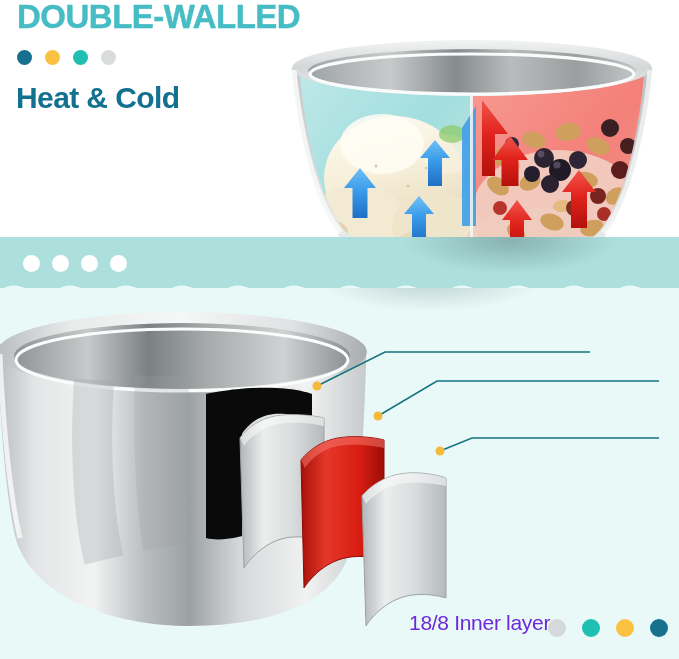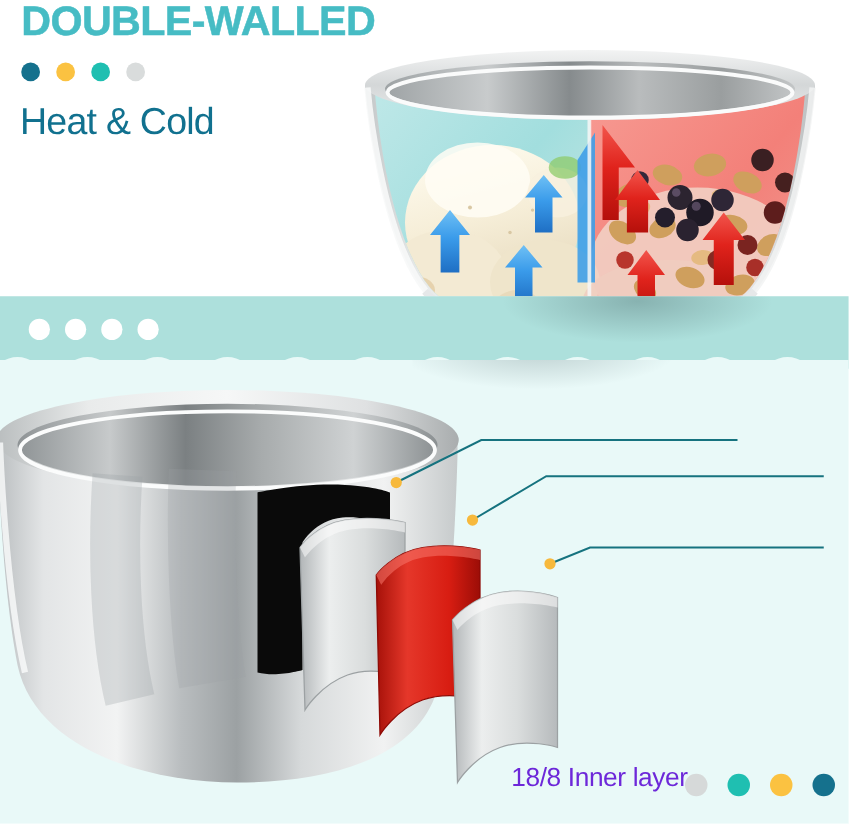--- a/index.html
+++ b/index.html
@@ -21,21 +21,21 @@
     position:absolute; left:17px; top:-2px;
     font-size:33px; font-weight:bold; letter-spacing:-0.5px;
     color:#46bcc4; line-height:38px;
     -webkit-text-stroke:0.4px #46bcc4;
   }
   .dot-row { position:absolute; left:17px; top:50px; display:flex; gap:13px; }
   .dot-row .dot { width:15px; height:15px; border-radius:50%; }
 
   .subhead {
     position:absolute; left:16px; top:79px; width:270px;
-    font-size:30px; font-weight:normal; letter-spacing:-0.6px;
+    font-size:30px; font-weight:bold; letter-spacing:-0.6px;
     color:#11718f; line-height:38px;
   }
   .subhead .ln2 { display:block; }
 
   
   .food-bowl {
     position:absolute; left:286px; top:36px;
     width:372px; height:232px;
   }
 

